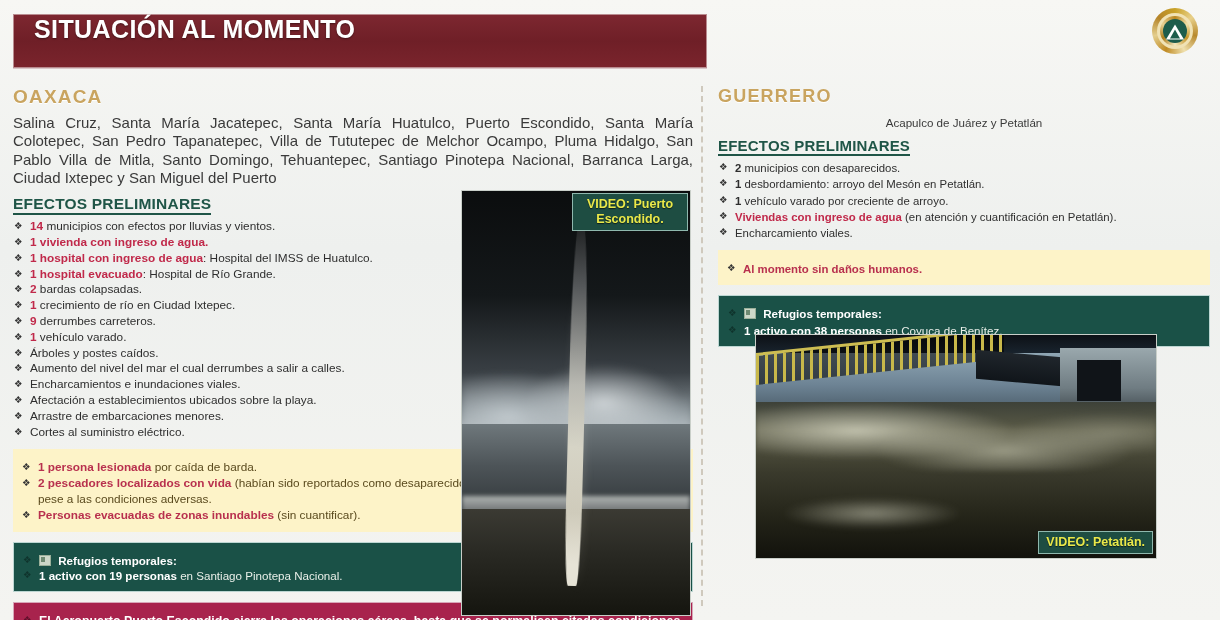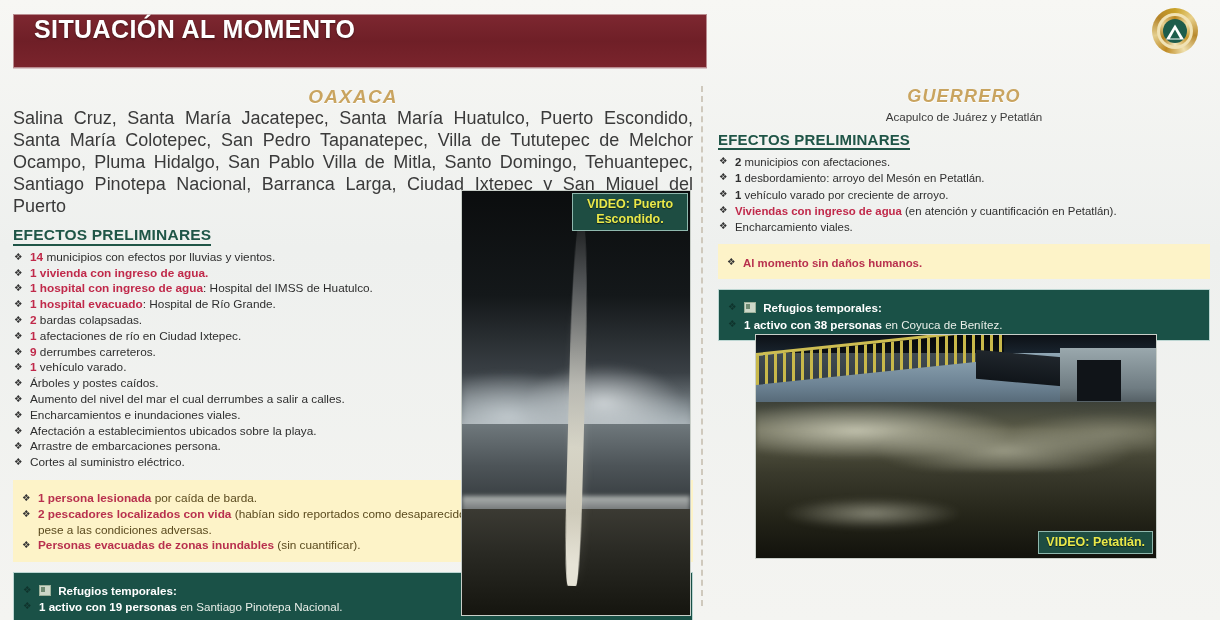--- a/index.html
+++ b/index.html
@@ -55,28 +55,29 @@
   
   .divider{
     position:absolute;left:701px;top:86px;width:0;height:520px;
     border-left:2px dashed #cfc9bd;
   }
   
   .col{position:absolute;top:86px;}
   .col-left{left:13px;width:680px;}
   .col-right{left:718px;width:492px;}
   .state-title{
-    text-align:center;font-size:19px;font-weight:bold;color:#c9a45f;
-    letter-spacing:1.2px;text-shadow:0 1px 0 #ffffff;font-style:italic;
+    text-align:left;font-size:19px;font-weight:bold;color:#c9a45f;
+    letter-spacing:1.2px;text-shadow:0 1px 0 #ffffff;
   }
   .col-right .state-title{font-size:18px;}
   .muni-line{
-    font-size:18px;color:#3a3a3a;text-align:justify;line-height:1.22;
-  }
-  .col-right .muni-line{text-align:center;font-size:11.6px;margin-top:3px;}
+    font-size:15px;color:#3a3a3a;text-align:justify;line-height:1.22;
+    margin-top:6px;
+  }
+  .col-right .muni-line{text-align:center;font-size:11.6px;margin-top:9px;}
   .sec-head{
     display:inline-block;font-size:15.5px;font-weight:bold;color:#1f5547;
     border-bottom:2px solid #1f5547;margin-top:8px;letter-spacing:.2px;
   }
   .col-right .sec-head{font-size:15px;margin-top:7px;}
   ul.blist{list-style:none;margin:4px 0 0 0;padding:0;}
   ul.blist li{
     position:relative;padding-left:17px;font-size:11.8px;line-height:1.34;
     color:#2e2e2e;
   }
@@ -199,28 +200,28 @@
   <div class="col col-left">
     <div class="state-title">OAXACA</div>
     <div class="muni-line">Salina Cruz, Santa María Jacatepec, Santa María Huatulco, Puerto Escondido, Santa María Colotepec, San Pedro Tapanatepec, Villa de Tututepec de Melchor Ocampo, Pluma Hidalgo, San Pablo Villa de Mitla, Santo Domingo, Tehuantepec, Santiago Pinotepa Nacional, Barranca Larga, Ciudad Ixtepec y San Miguel del Puerto</div>
     <div class="sec-head">EFECTOS PRELIMINARES</div>
     <ul class="blist" id="oax-effects">
         <li><span class="bullet">❖</span><b class="red">14</b><span> municipios con efectos por lluvias y vientos.</span></li>
         <li><span class="bullet">❖</span><b class="red">1 vivienda con ingreso de agua.</b></li>
         <li><span class="bullet">❖</span><b class="red">1 hospital con ingreso de agua</b><span>: Hospital del IMSS de Huatulco.</span></li>
         <li><span class="bullet">❖</span><b class="red">1 hospital evacuado</b><span>: Hospital de Río Grande.</span></li>
         <li><span class="bullet">❖</span><b class="red">2</b><span> bardas colapsadas.</span></li>
-        <li><span class="bullet">❖</span><b class="red">1</b><span> afectaciones de río en Ciudad Ixtepec.</span></li>
+        <li><span class="bullet">❖</span><b class="red">1</b><span> crecimiento de río en Ciudad Ixtepec.</span></li>
         <li><span class="bullet">❖</span><b class="red">9</b><span> derrumbes carreteros.</span></li>
         <li><span class="bullet">❖</span><b class="red">1</b><span> vehículo varado.</span></li>
         <li><span class="bullet">❖</span><span>Árboles y postes caídos.</span></li>
         <li><span class="bullet">❖</span><span>Aumento del nivel del mar el cual derrumbes a salir a calles.</span></li>
         <li><span class="bullet">❖</span><span>Encharcamientos e inundaciones viales.</span></li>
         <li><span class="bullet">❖</span><span>Afectación a establecimientos ubicados sobre la playa.</span></li>
-        <li><span class="bullet">❖</span><span>Arrastre de embarcaciones persona.</span></li>
+        <li><span class="bullet">❖</span><span>Arrastre de embarcaciones menores.</span></li>
         <li><span class="bullet">❖</span><span>Cortes al suministro eléctrico.</span></li>
       </ul>
 
     <div class="box box-yellow">
       <ul class="blist" id="oax-human">
           <li><span class="bullet">❖</span><b class="red">1 persona lesionada</b><span> por caída de barda.</span></li>
           <li><span class="bullet">❖</span><b class="red">2 pescadores localizados con vida</b><span> (habían sido reportados como desaparecidos), habían zarpado de Puerto Paloma pese a las condiciones adversas.</span></li>
           <li><span class="bullet">❖</span><b class="red">Personas evacuadas de zonas inundables</b><span> (sin cuantificar).</span></li>
         </ul>
     </div>
@@ -247,21 +248,21 @@
         </li>
       </ul>
     </div>
   </div>
 
   <div class="col col-right">
     <div class="state-title">GUERRERO</div>
     <div class="muni-line">Acapulco de Juárez y Petatlán</div>
     <div class="sec-head">EFECTOS PRELIMINARES</div>
     <ul class="blist" id="gue-effects">
-        <li><span class="bullet">❖</span><b class="dark">2</b><span> municipios con afectaciones.</span></li>
+        <li><span class="bullet">❖</span><b class="dark">2</b><span> municipios con desaparecidos.</span></li>
         <li><span class="bullet">❖</span><b class="dark">1</b><span> desbordamiento: arroyo del Mesón en Petatlán.</span></li>
         <li><span class="bullet">❖</span><b class="dark">1</b><span> vehículo varado por creciente de arroyo.</span></li>
         <li><span class="bullet">❖</span><b class="red">Viviendas con ingreso de agua</b><span> (en atención y cuantificación en Petatlán).</span></li>
         <li><span class="bullet">❖</span><span>Encharcamiento viales.</span></li>
       </ul>
 
     <div class="box box-yellow">
       <ul class="blist" id="gue-human">
           <li><span class="bullet">❖</span><b class="red">Al momento sin daños humanos.</b></li>
         </ul>

